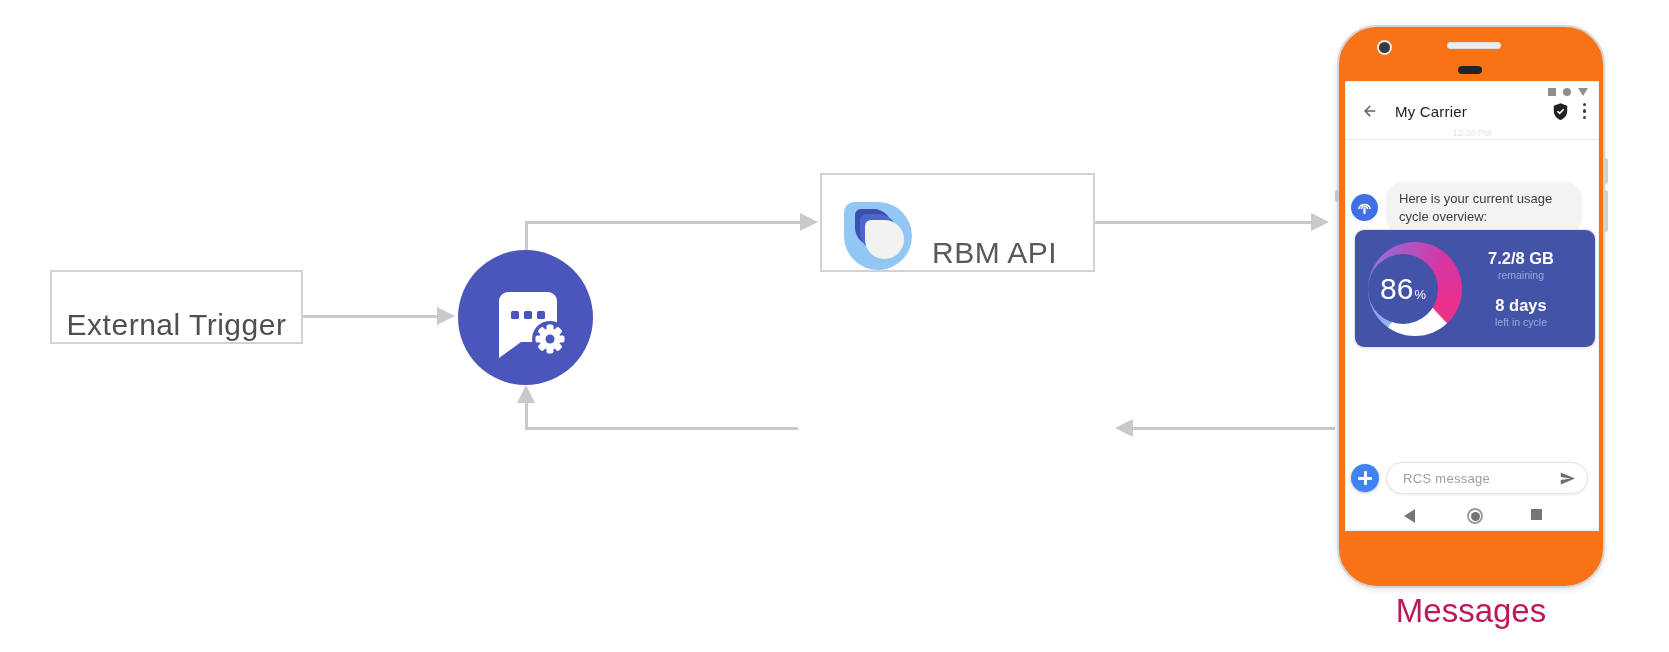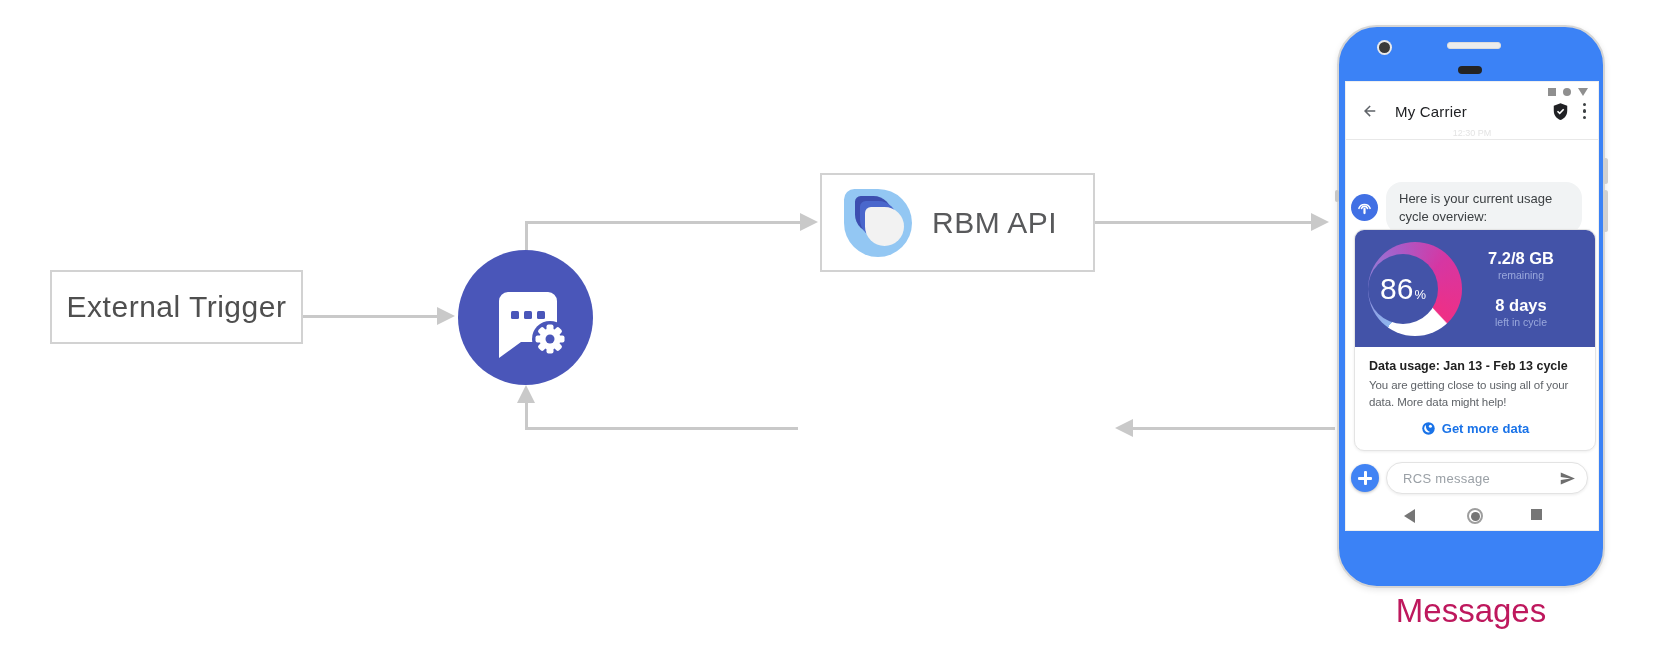--- a/index.html
+++ b/index.html
@@ -1,20 +1,20 @@
 <!DOCTYPE html>
 <html><head>
 <meta charset="utf-8">
 <style>
   html,body{margin:0;padding:0;background:#fff;}
   .stage{position:relative;width:1669px;height:652px;background:#fff;overflow:hidden;
          font-family:"Liberation Sans",sans-serif;}
   
   .dbox{position:absolute;background:#fff;border:2px solid #d2d2d2;box-sizing:border-box;
-        display:flex;align-items:center;}
+        display:flex;align-items:flex-end;}
   .dbox .lbl{white-space:nowrap;}
   .ext-box{left:50px;top:270px;width:253px;height:74px;justify-content:center;}
   .ext-box .lbl{font-size:30px;color:#4f4f4f;letter-spacing:.5px;}
   .api-box{left:820px;top:173px;width:275px;height:99px;padding-left:22px;gap:20px;}
   .api-box .lbl{font-size:30px;color:#58595b;letter-spacing:.5px;}
   .wh-box{left:798px;top:380px;width:313px;height:90px;padding-left:16px;gap:16px;}
   .wh-box .lbl{font-size:36px;color:#9c9c9c;letter-spacing:.5px;}
   .big-label{position:absolute;color:#4f4f4f;}
   .agent-label{left:408px;top:420px;width:240px;text-align:center;font-size:32px;}
   .messages-label{left:1337px;top:592px;width:268px;text-align:center;font-size:33px;color:#be185d;}
@@ -28,21 +28,21 @@
   .agent-circle{position:absolute;left:458px;top:250px;width:135px;height:135px;border-radius:50%;
                 background:#4a56b9;}
   
   .rbm-logo{position:relative;width:68px;height:68px;flex:0 0 68px;}
   .rbm-logo div{position:absolute;border-radius:16% 52% 52% 52%;}
   .rbm-l1{left:0;top:0;width:68px;height:68px;background:#93c7f3;}
   .rbm-l2{left:11px;top:7px;width:37px;height:37px;background:#3c4eb0;}
   .rbm-l3{left:16px;top:12px;width:37px;height:37px;background:#4a67cc;}
   .rbm-l4{left:21px;top:18px;width:39px;height:39px;background:#f2f2f2;}
   
-  .phone{position:absolute;left:1337px;top:25px;width:268px;height:563px;background:#3b82f6;
+  .phone{position:absolute;left:1337px;top:25px;width:268px;height:563px;background:#f97316;
          border:2px solid #d5d5d5;border-radius:40px;box-sizing:border-box;
          box-shadow:0 2px 6px rgba(0,0,0,.10);}
   .cam{position:absolute;left:40px;top:15px;width:11px;height:11px;border-radius:50%;
        background:#3a3a3a;box-shadow:0 0 0 2px #e9e9e9;}
   .spk{position:absolute;left:108px;top:15px;width:52px;height:5px;border-radius:3px;
        background:#ececec;border:1px solid #dcdcdc;}
   .ear{position:absolute;left:119px;top:39px;width:24px;height:8px;border-radius:4px;background:#242424;}
   .sidebtn{position:absolute;right:-5px;width:5px;background:#d0d0d0;border-radius:3px;}
   .simnotch{position:absolute;left:-4px;top:163px;width:4px;height:12px;background:#c6c6c6;border-radius:2px;}
   .screen{position:absolute;left:7px;top:55px;width:252px;height:448px;background:#fff;
@@ -220,32 +220,20 @@
             </div>
           </div>
           <div class="card-stats">
             <div class="stat-big">7.2/8 GB</div>
             <div class="stat-sub">remaining</div>
             <div class="stat-gap"></div>
             <div class="stat-big">8 days</div>
             <div class="stat-sub">left in cycle</div>
           </div>
         </div>
-        <div class="card-body">
-          <div class="cb-title">Data usage: Jan 13 - Feb 13 cycle</div>
-          <div class="cb-text">You are getting close to using all of your data. More data might help!</div>
-          <div class="cb-link">
-            <svg class="ic" width="15" height="15" viewBox="0 0 24 24">
-              <circle cx="12" cy="12" r="10" fill="#1a73e8"></circle>
-              <path d="M5 11.5 a7 7 0 0 0 9.5 6.2 A9.5 9.5 0 0 1 8 6.5 a7 7 0 0 0 -3 5z" fill="#ffffff"></path>
-              <circle cx="15" cy="8.5" r="2.4" fill="#ffffff"></circle>
-            </svg>
-            <span>Get more data</span>
-          </div>
-        </div>
       </div>
 
       <div class="plus-btn"></div>
       <div class="pill">
         <input class="rcs-input" type="text" placeholder="RCS message" style="">
         <svg class="ic" width="17" height="17" viewBox="0 0 24 24">
           <path d="M2.5 20.5 L22.5 12 L2.5 3.5 L2.5 10 L16.5 12 L2.5 14 Z" fill="#6e6e6e"></path>
         </svg>
       </div>
 

